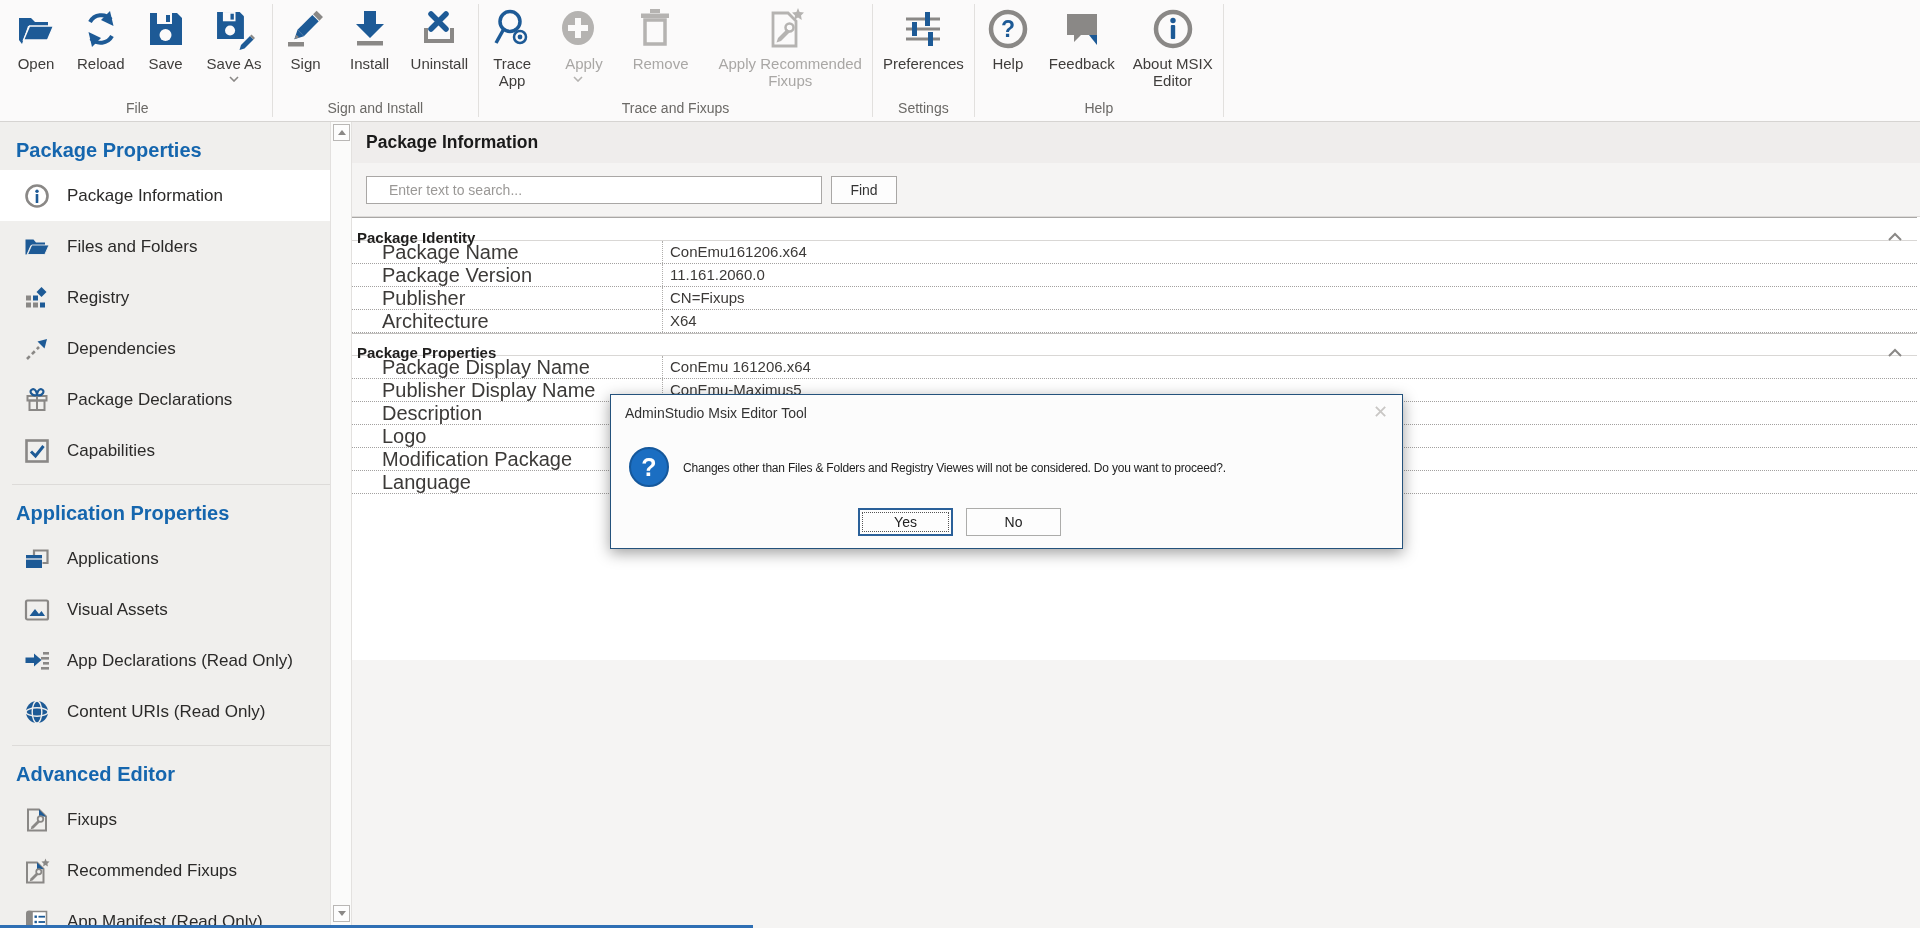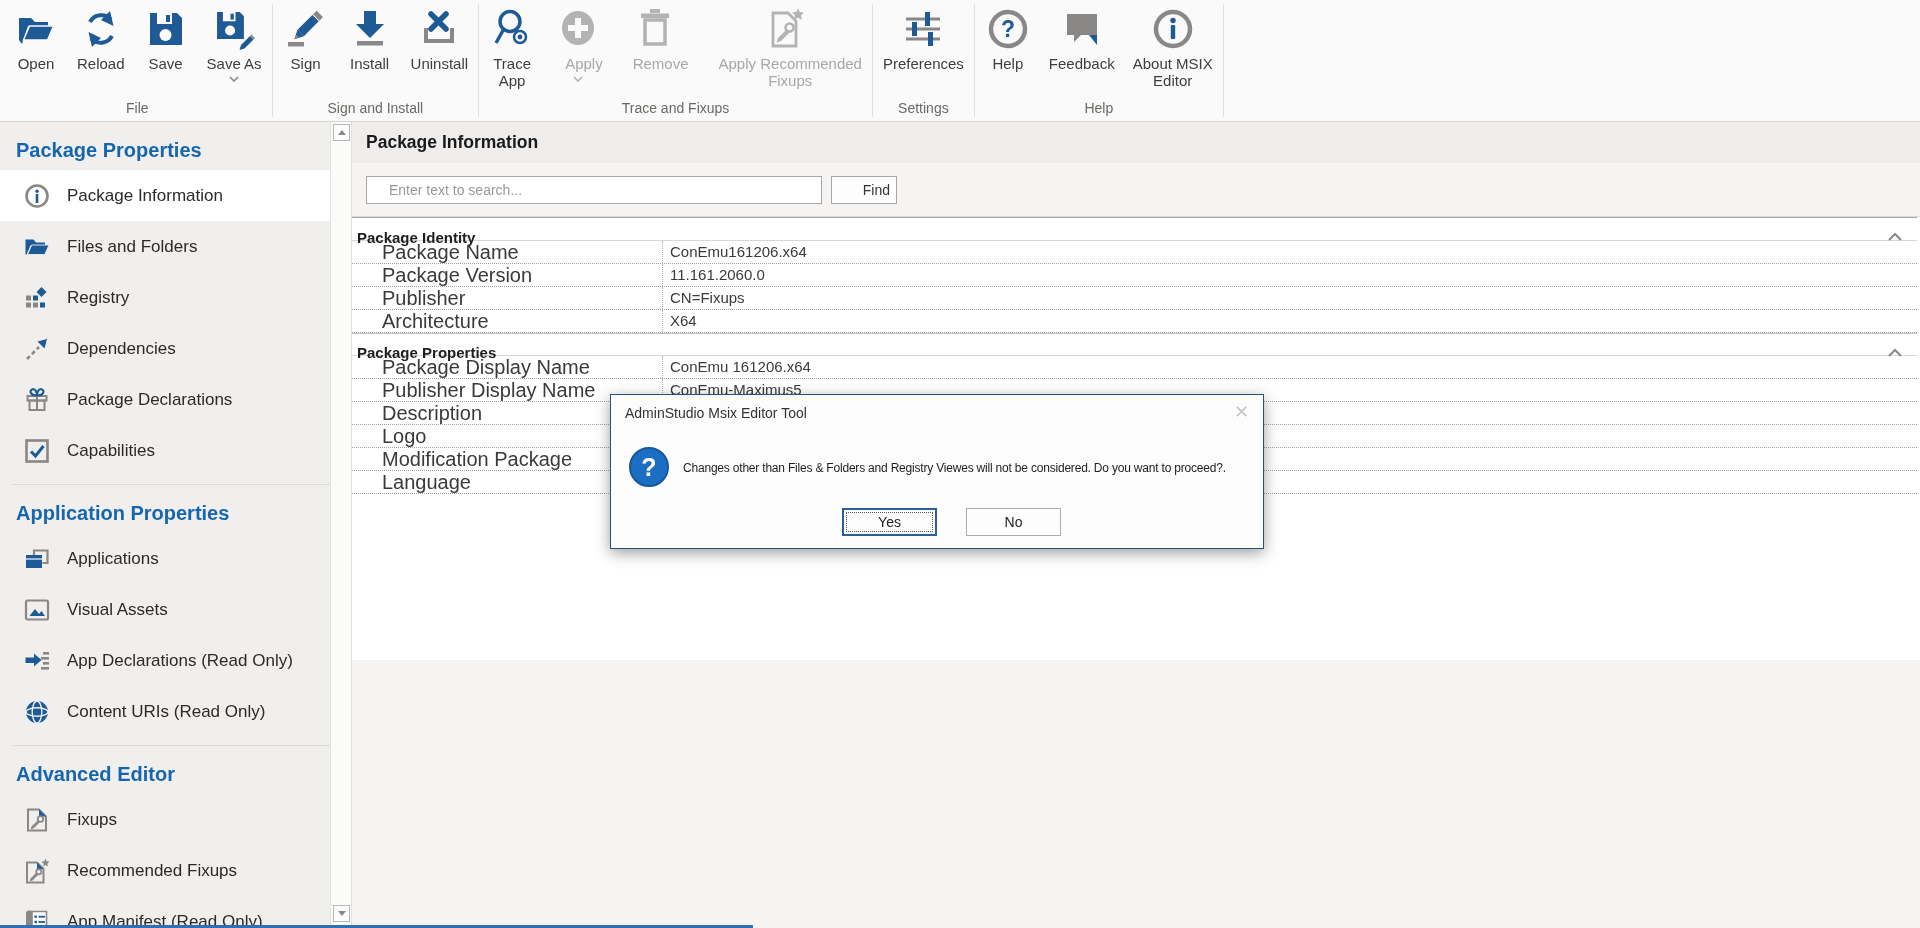--- a/index.html
+++ b/index.html
@@ -37,41 +37,41 @@
   .scrollbtn.down{bottom:6px;}
   .tri-up{width:0;height:0;border-left:4px solid transparent;border-right:4px solid transparent;border-bottom:5px solid #8a8886;}
   .tri-down{width:0;height:0;border-left:4px solid transparent;border-right:4px solid transparent;border-top:5px solid #8a8886;}
 
   
   .content{position:absolute;top:122px;left:352px;right:0;bottom:0;background:#ffffff;}
   .content-title{height:41px;background:#efedec;font-size:17.5px;font-weight:bold;color:#1a1a1a;line-height:41px;padding-left:14px;}
   .search-band{height:54px;background:#f5f4f3;border-bottom:1px solid #dddbd9;display:flex;align-items:center;padding-left:14px;}
   .search-input{width:456px;height:28px;border:1px solid #a9a7a5;background:#fff;font-size:14px;color:#444;padding:0 22px;outline:none;}
   .search-input::placeholder{color:#9a9896;}
-  .find-btn{margin-left:9px;width:66px;height:28px;background:#fdfdfd;border:1px solid #a9a7a5;font-size:14px;color:#333;cursor:pointer;text-align:right;}
+  .find-btn{margin-left:9px;width:66px;height:28px;background:#fdfdfd;border:1px solid #a9a7a5;font-size:14px;color:#333;cursor:pointer;}
   .gray-rest{position:absolute;top:538px;left:0;right:0;bottom:0;background:#f5f4f3;}
 
   
   .prop-table{position:relative;margin-right:3px;border-top:1px solid #a9a7a5;background:#fff;}
   .tsection-header{display:flex;align-items:center;height:23px;border-bottom:1px solid #d9d7d5;padding:16px 14px 0 5px;}
   .tsection-header + .tsection-header, .trow + .tsection-header{border-top:1px solid #c3c1bf;}
   .tsh-label{flex:1;font-size:15px;font-weight:bold;color:#1f1e1d;}
   .chev-up svg{width:16px;height:10px;display:block;}
   .trow{display:grid;grid-template-columns:310px 1fr;height:23px;border-bottom:1px dotted #a3a1a0;}
   .tlabel{padding-left:30px;font-size:20px;color:#3c3a38;line-height:22px;white-space:nowrap;}
   .tvalue{border-left:1px dotted #b0aeac;padding-left:7px;font-size:15px;color:#3c3a38;line-height:22px;white-space:nowrap;}
 
   
-  .dialog{position:absolute;left:610px;top:394px;width:654px;height:155px;background:#fcfcfc;border:1px solid #24527c;box-shadow:0 4px 14px rgba(0,0,0,0.38);}
+  .dialog{position:absolute;left:610px;top:394px;width:793px;height:155px;background:#fcfcfc;border:1px solid #24527c;box-shadow:0 4px 14px rgba(0,0,0,0.38);}
   .dlg-title{position:absolute;top:10px;left:14px;font-size:14px;color:#333;}
   .dlg-close{position:absolute;top:8px;right:14px;font-size:18px;color:#c9c7c5;line-height:18px;cursor:pointer;}
   .dlg-qicon{position:absolute;left:18px;top:52px;width:40px;height:40px;border-radius:50%;background:#1b6ec2;border:2px solid #15589c;color:#fff;font-size:25px;font-weight:bold;display:flex;align-items:center;justify-content:center;}
   .dlg-msg{position:absolute;left:72px;right:8px;top:66px;font-size:12px;letter-spacing:-0.2px;color:#1e1e1e;white-space:nowrap;overflow:hidden;}
   .dlg-btn{position:absolute;top:113px;width:95px;height:28px;background:#fdfdfd;font-size:14px;color:#222;cursor:pointer;}
-  .dlg-yes{left:231px;border:2px solid #2a6099;outline:1px dotted #555;outline-offset:-5px;}
+  .dlg-yes{left:247px;border:2px solid #2a6099;outline:1px dotted #555;outline-offset:-5px;}
   .dlg-no{left:355px;border:1px solid #acacaa;text-align:center;}
 
   
   .bottom-strip{position:absolute;left:0;bottom:0;width:753px;height:3px;background:#2f6fb4;z-index:50;}
 </style>
 </head>
 <body>
 
 <div class="app">
 

